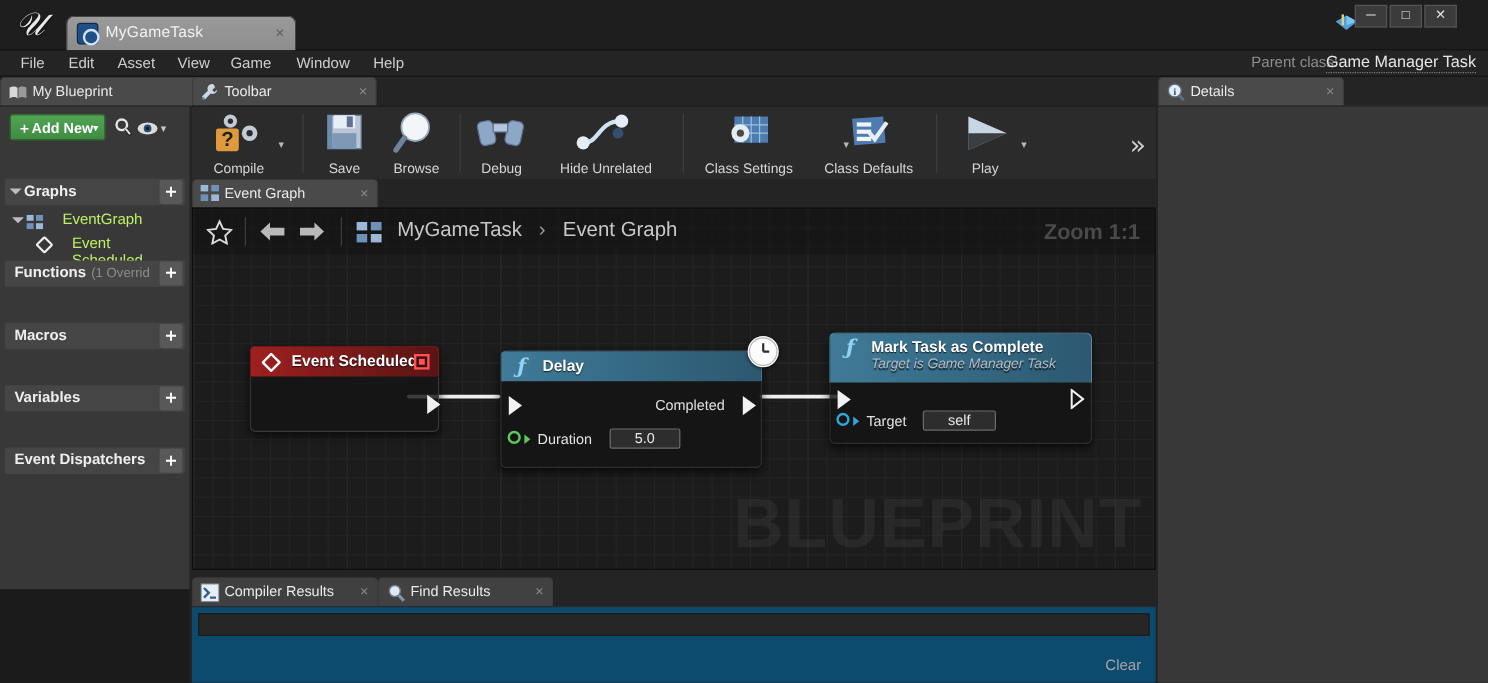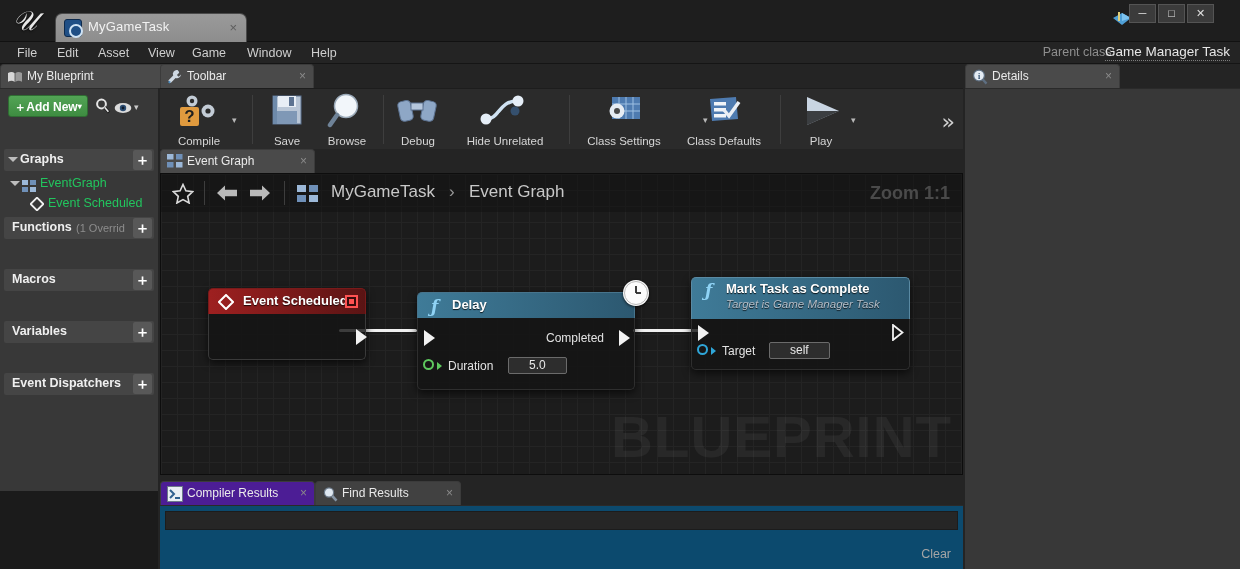--- a/index.html
+++ b/index.html
@@ -131,21 +131,21 @@
     background: #585858; border-radius: 2px;
     color: #fff; font-size: 15px; font-weight: bold;
     text-align: center; line-height: 19px;
   }
   .tri {
     position: absolute; left: 4px; top: 8px;
     width: 0; height: 0; border-left: 5px solid transparent;
     border-right: 5px solid transparent; border-top: 5px solid #bdbdbd;
   }
   .tree-row { position: absolute; height: 20px; }
-  .tree-row .trlabel { position: absolute; font-size: 12.5px; color: #22c55e; }
+  .tree-row .trlabel { position: absolute; font-size: 12.5px; color: #bef264; margin-left: 12px; }
 
   
   #toolbar-panel {
     position: absolute; left: 160px; top: 64px; width: 803px; height: 85px;
   }
   #toolbar-body {
     position: absolute; left: 0; top: 24px; width: 803px; height: 61px;
     background: #2b2b2b; border-top: 1px solid #1d1d1d;
   }
   .tb-btn { position: absolute; top: 0; height: 61px; }
@@ -658,21 +658,21 @@
           <span class="breadcrumb-sep" style="left:288px">›</span>
           <span class="breadcrumb-text" style="left:308px">Event Graph</span>
           <span id="zoom-label">Zoom 1:1</span>
         </div>
 
       </div>
     </div>
   </div>
 
   <div id="results-panel">
-    <div class="panel-tab" style="left:0;width:155px;background:#4c1d95">
+    <div class="panel-tab" style="left:0;width:155px;background:#404040">
       <span class="picon">
         <svg width="16" height="16" viewBox="0 0 16 16">
           <rect x="0.5" y="0.5" width="15" height="15" fill="#e9eef4" stroke="#6c7a8a"></rect>
           <path d="M3 4 l4 4 l-4 4" stroke="#2f5f8f" stroke-width="2" fill="none"></path>
           <line x1="8" y1="12" x2="13" y2="12" stroke="#2f5f8f" stroke-width="2"></line>
         </svg>
       </span>
       <span class="ptitle">Compiler Results</span>
       <span class="ptab-x">×</span>
     </div>

